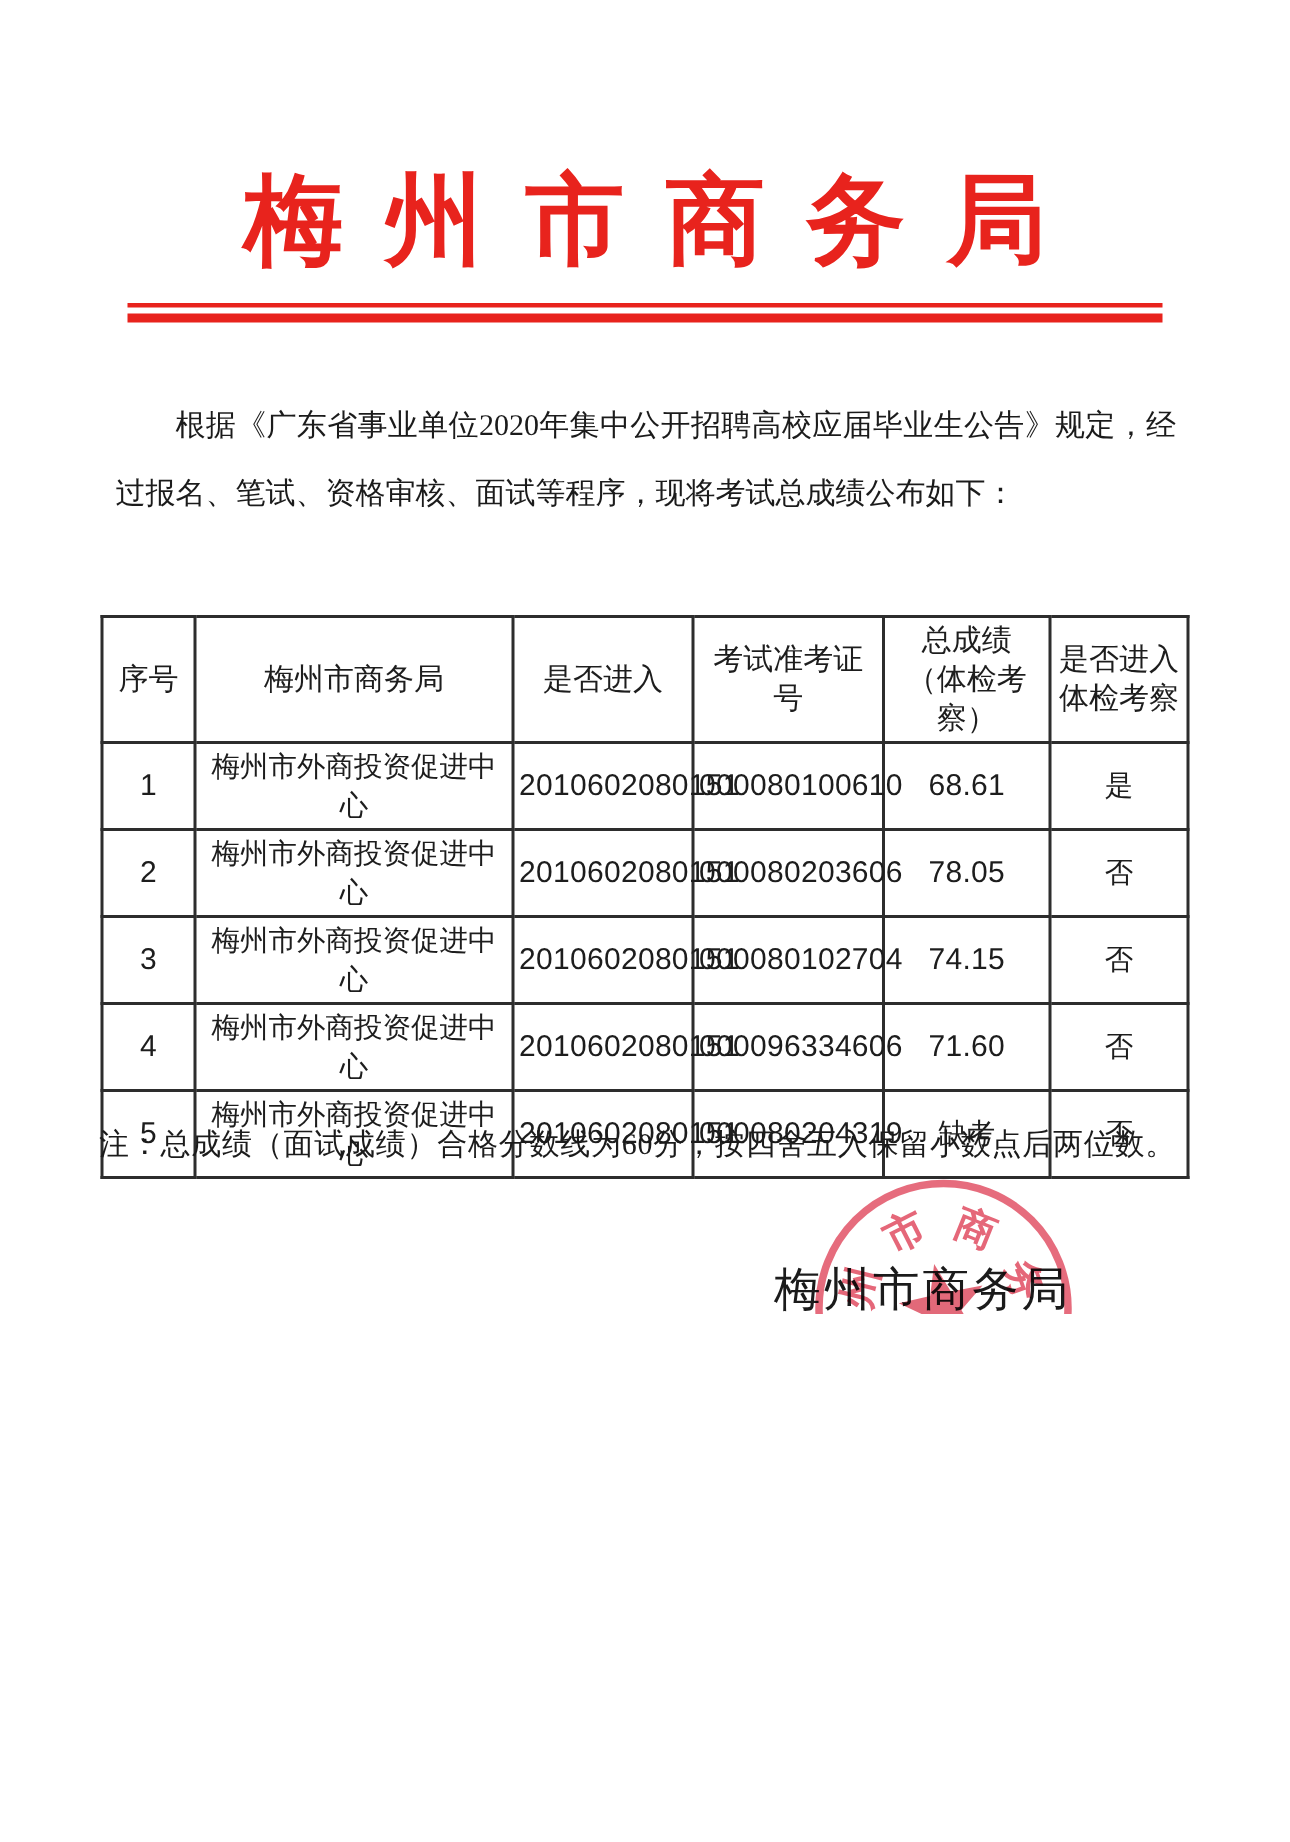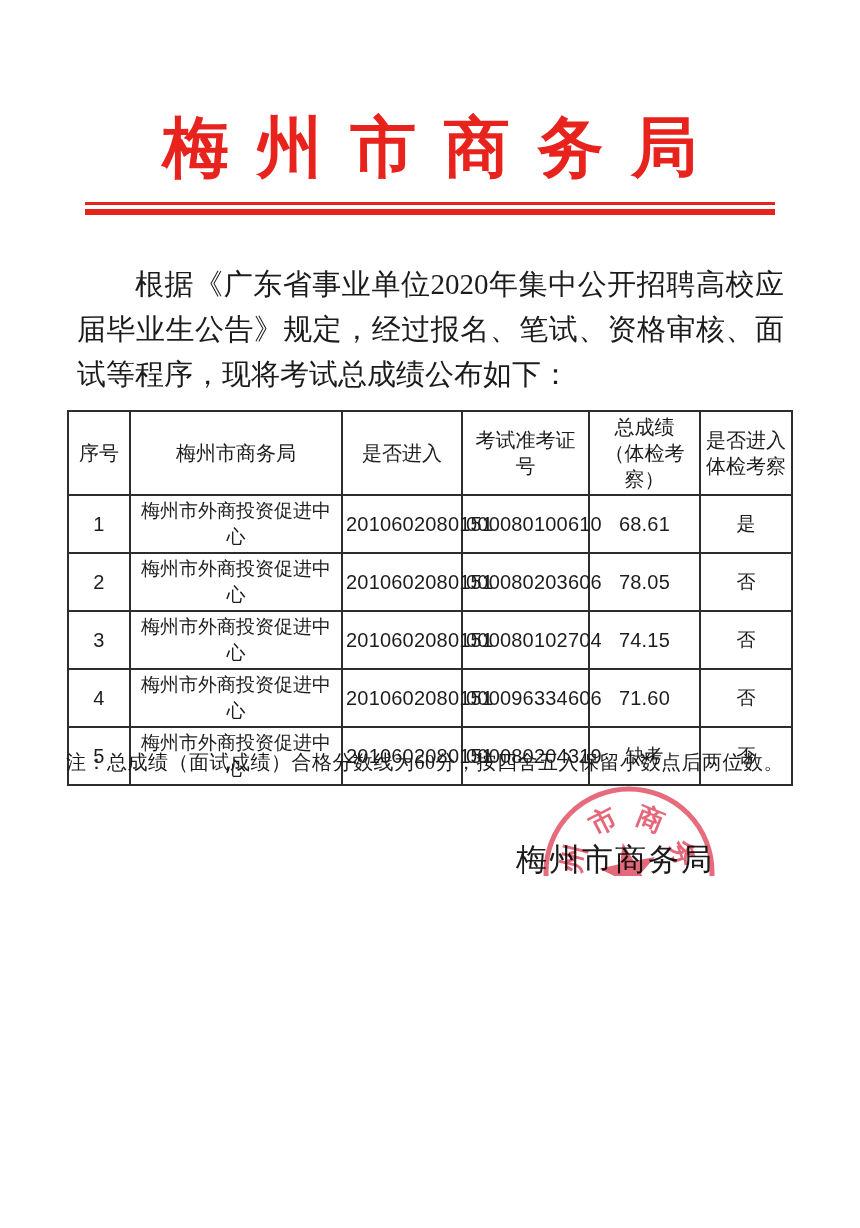--- a/index.html
+++ b/index.html
@@ -32,21 +32,21 @@
   .rule { position: absolute; left: 85px; width: 690px; background: #e8231d; }
   .rule-thin  { top: 202px; height: 3px; }
   .rule-thick { top: 209px; height: 6px; }
 
   
   .intro {
     position: absolute;
     top: 262px;
     left: 77px;
     width: 707px;
-    font-size: 29px;
+    font-size: 20px;
     line-height: 45px;
     text-align: justify;
     text-indent: 2em;
     color: #1b1b1b;
   }
 
   
   table.results {
     position: absolute;
     top: 410px;

